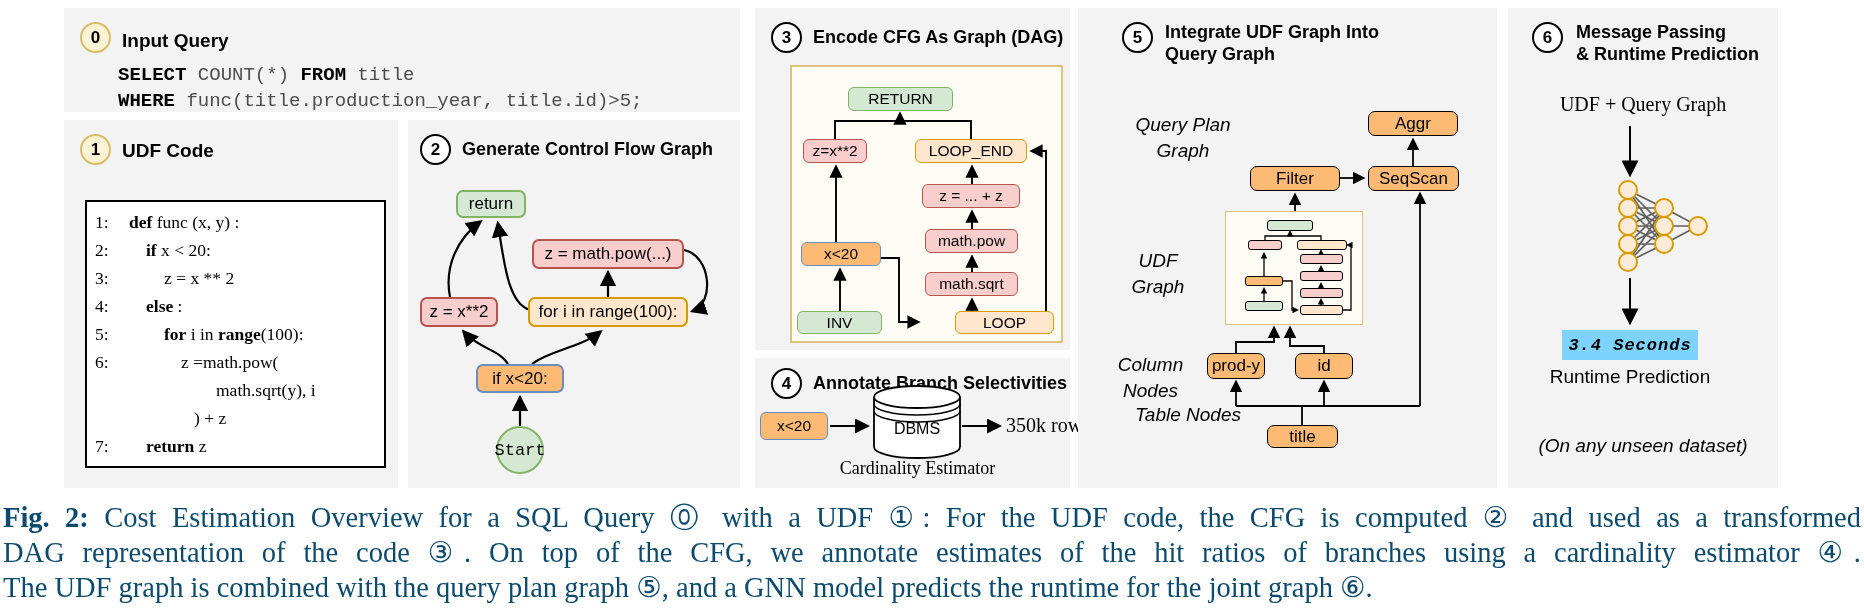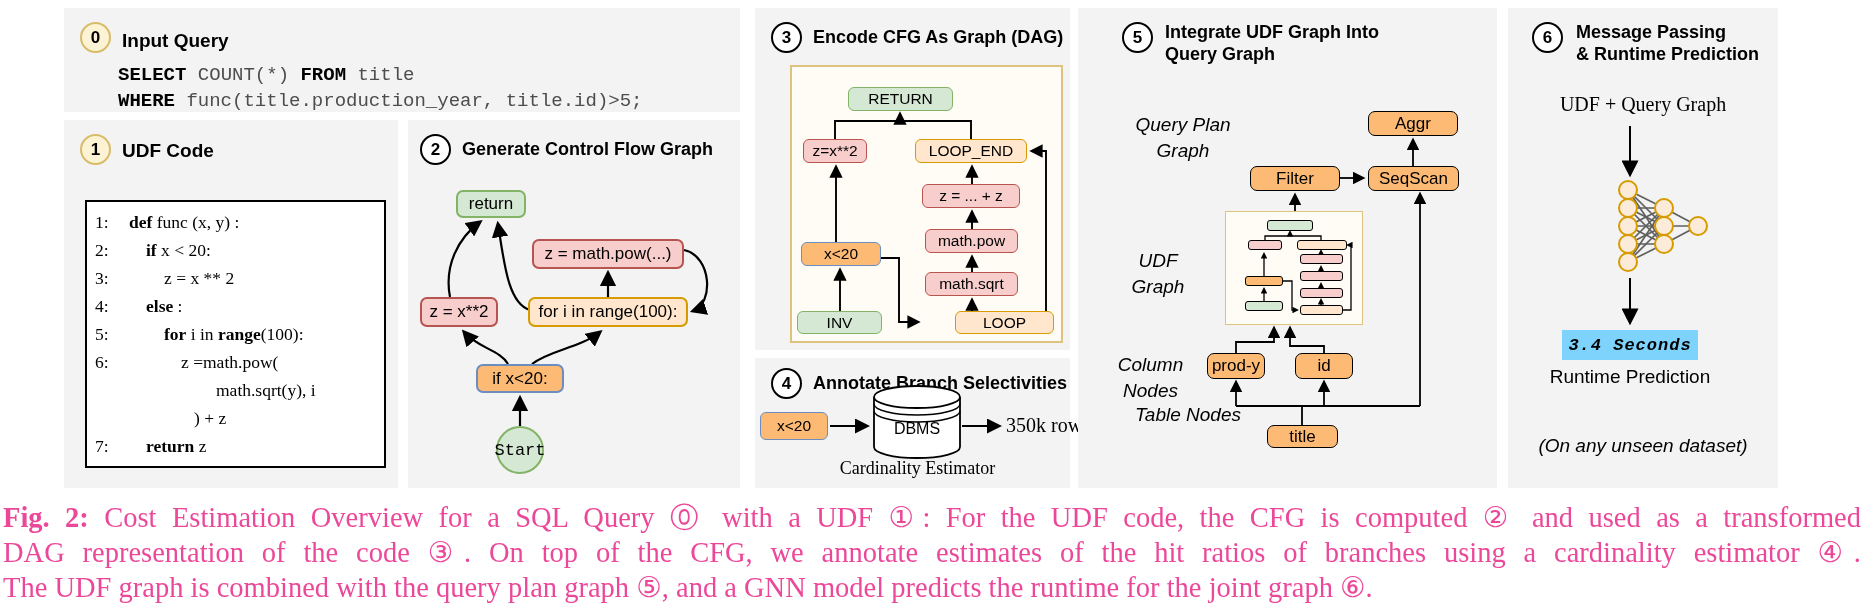--- a/index.html
+++ b/index.html
@@ -39,21 +39,21 @@
   .mini{position:absolute;border:1.4px solid;border-radius:3px;box-sizing:border-box;}
   .itlabel{position:absolute;font:italic 19px "Liberation Sans",sans-serif;text-align:center;line-height:26px;}
   .seriftxt{position:absolute;font:20px "Liberation Serif",serif;white-space:nowrap;}
   .svgabs{position:absolute;left:0;top:0;}
   
   .hl{position:absolute;background:#7dd3fc;display:flex;align-items:center;justify-content:center;
       font:bold italic 17px "Liberation Mono",monospace;letter-spacing:1px;}
   .p6label{position:absolute;font:19px "Liberation Sans",sans-serif;text-align:center;line-height:24px;}
   
   .caption{position:absolute;left:3px;top:500px;width:1858px;
-           font:28.5px "Liberation Serif","DejaVu Sans",serif;line-height:35px;color:#ec4899;}
+           font:28.5px "Liberation Serif","DejaVu Sans",serif;line-height:35px;color:#0c4a6e;}
   .capline{text-align:justify;text-align-last:justify;}
   .capline.last{text-align:left;text-align-last:left;}
   .caption b{font-weight:bold;}
 </style>
 </head>
 <body>
 
 <div class="panel" style="left:64px;top:8px;width:676px;height:104px;">
   <div class="badge y" style="left:16px;top:14px;">0</div>
   <div class="ptitle" style="left:58px;top:22px;">Input Query</div>

